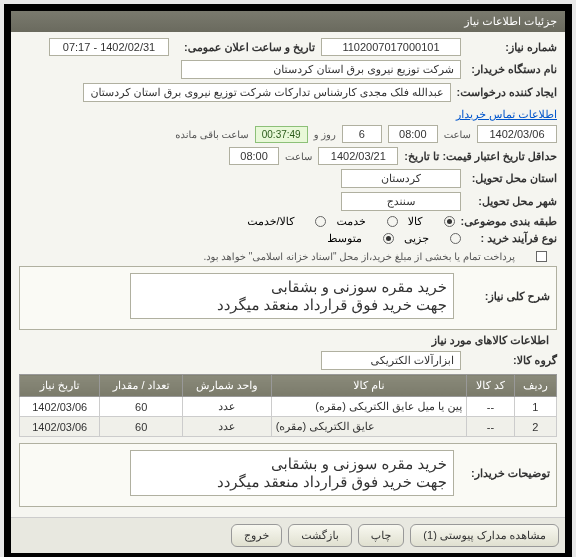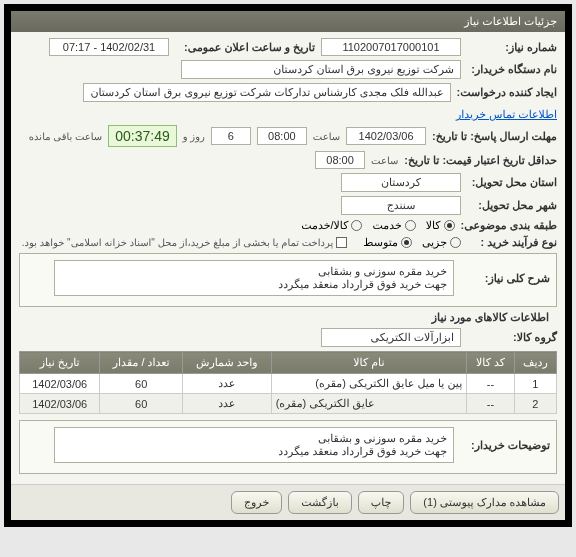--- a/index.html
+++ b/index.html
@@ -62,37 +62,37 @@
   min-width: 80px;
   text-align: center;
   color: #333;
 }
 .wide { min-width: 280px; text-align: right; }
 .time-box {
   background: #e8f8d8;
   border: 1px solid #8cc078;
   padding: 2px 6px;
   color: #2a5a1a;
-  font-size: 14px;
+  font-size: 10px;
 }
 .link {
   color: #0055cc;
   text-decoration: underline;
   cursor: pointer;
   font-size: 11px;
 }
 .radio-group {
   display: flex;
   gap: 10px;
   align-items: center;
 }
 .radio-item, .check-item {
   display: flex;
   align-items: center;
-  gap: 3px;
+  gap: 21px;
   font-size: 11px;
 }
 .radio {
   width: 11px; height: 11px; border: 1px solid #666; border-radius: 50%;
   display: inline-flex; align-items: center; justify-content: center;
 }
 .radio.checked::after {
   content: ""; width: 5px; height: 5px; background: #333; border-radius: 50%;
 }
 .checkbox {
@@ -101,23 +101,23 @@
 .sub-panel {
   border: 1px solid #b0b0a0;
   padding: 6px;
   margin: 4px 0;
   background: #fafaf5;
 }
 .textarea-box {
   background: #fff;
   border: 1px solid #b0b0a0;
   padding: 4px 6px;
-  width: 400px;
+  width: 324px;
   min-height: 32px;
-  font-size: 11px;
+  font-size: 15px;
   color: #333;
   white-space: pre-line;
 }
 table.items {
   width: 100%;
   border-collapse: collapse;
   font-size: 11px;
 }
 table.items th {
   background: linear-gradient(#8a8a7a, #7a7a6a);
@@ -180,32 +180,32 @@
       <span class="value-box wide">شرکت توزیع نیروی برق استان کردستان</span>
     </div>
 
     <div class="row">
       <span class="label">ایجاد کننده درخواست:</span>
       <span class="value-box wide">عبدالله فلک مجدی کارشناس تدارکات شرکت توزیع نیروی برق استان کردستان</span>
       <span class="link">اطلاعات تماس خریدار</span>
     </div>
 
     <div class="row">
-      <span class="label">مهلت ارسال پاسخ: تا تاریخ:</span>
       <span class="value-box">1402/03/06</span>
       <span class="small-text">ساعت</span>
       <span class="value-box" style="min-width:50px">08:00</span>
       <span class="value-box" style="min-width:40px">6</span>
       <span class="small-text">روز و</span>
       <span class="time-box">00:37:49</span>
       <span class="small-text">ساعت باقی مانده</span>
     </div>
 
     <div class="row">
       <span class="label">حداقل تاریخ اعتبار قیمت: تا تاریخ:</span>
+      <span class="value-box">1402/03/21</span>
       <span class="small-text">ساعت</span>
       <span class="value-box" style="min-width:50px">08:00</span>
     </div>
 
     <div class="row">
       <span class="label">استان محل تحویل:</span>
       <span class="value-box" style="min-width:120px">کردستان</span>
     </div>
 
     <div class="row">

